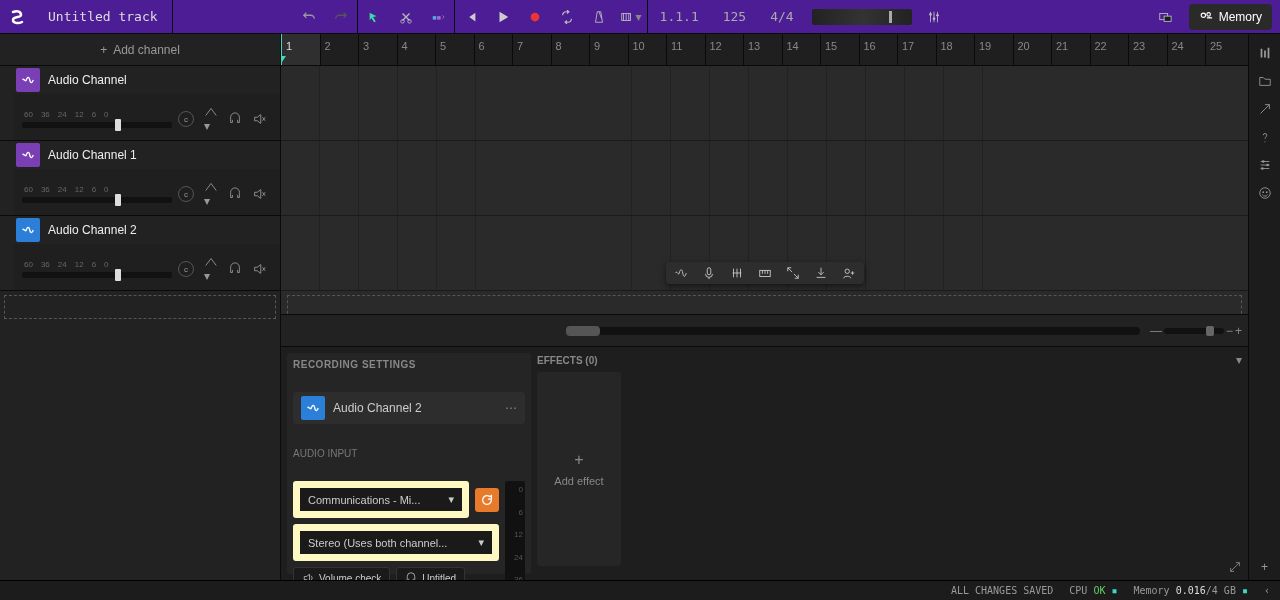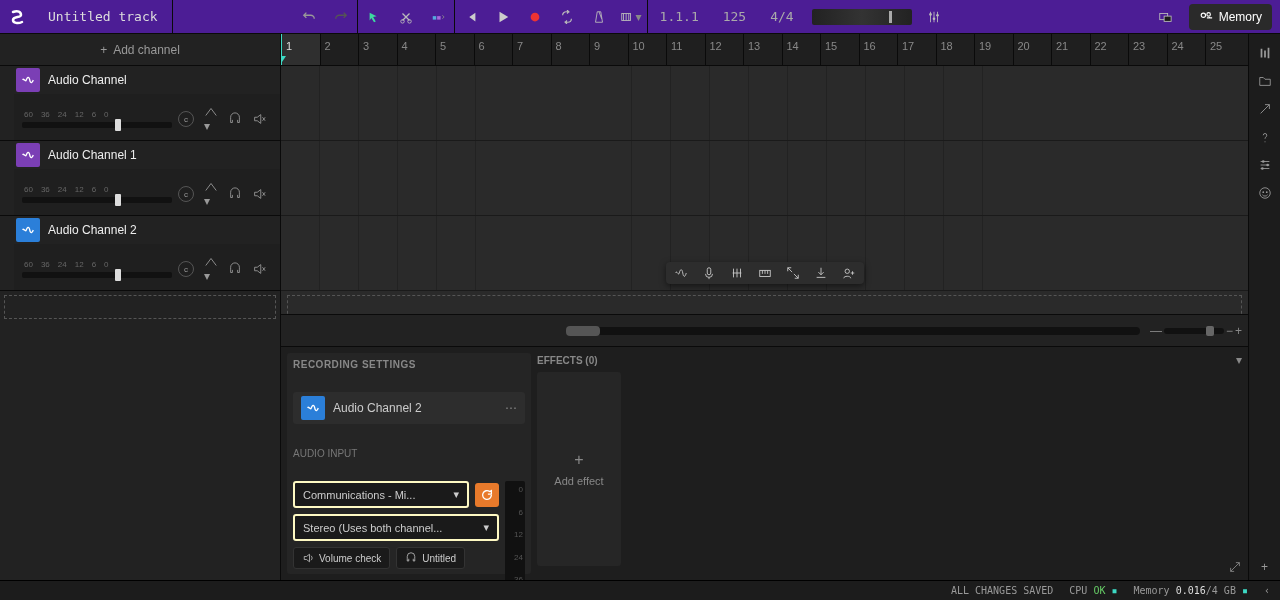--- a/index.html
+++ b/index.html
@@ -52,21 +52,21 @@
 .mini-scroll { flex: 1; height: 8px; background: #111; border-radius: 4px; margin: 0 4px; position: relative; }
 .mini-thumb { position: absolute; left: 0; width: 6%; top: -1px; bottom: -1px; background: #555; border-radius: 4px; }
 .zoom-ctrls { display: flex; gap: 2px; color: #888; padding: 0 6px; align-items: center;}
 
 .bottom-panel { height: 234px; background: #1e1e1e; display: flex; border-top: 1px solid #0a0a0a; }
 .rec-settings { width: 244px; background: #252525; margin: 6px; border-radius: 3px; padding: 6px; display: flex; flex-direction: column; gap: 22px; }
 .panel-title { font-size: 10px; color: #888; font-weight: 600; letter-spacing: 0.5px; }
 .rec-channel { display: flex; align-items: center; gap: 8px; background: #2d2d2d; padding: 4px 6px; border-radius: 3px; position: relative; }
 .rec-channel .dots { position: absolute; right: 8px; color: #888; cursor: pointer; }
 .rec-sub { font-size: 10px; color: #777; margin-top: 2px; }
-.rec-select { background: #1a1a1a; border: 2px solid #fef9c3; border-radius: 3px; padding: 5px 8px; display: flex; align-items: center; justify-content: space-between; cursor: pointer; font-size: 11px; }
+.rec-select { background: #1a1a1a; border: 7px solid #fef9c3; border-radius: 3px; padding: 5px 8px; display: flex; align-items: center; justify-content: space-between; cursor: pointer; font-size: 11px; }
 .rec-row { display: flex; gap: 6px; align-items: center; }
 .orange-btn { width: 24px; height: 24px; background: #e87a2b; border-radius: 3px; display: flex; align-items: center; justify-content: center; color: #fff; }
 .small-btn { background: #1a1a1a; border: 1px solid #333; border-radius: 3px; padding: 4px 8px; display: flex; align-items: center; gap: 5px; font-size: 10px; cursor: pointer; }
 .vu-meter { width: 20px; background: #111; border-radius: 2px; display: flex; flex-direction: column; justify-content: space-between; padding: 4px 2px; font-size: 8px; color: #555; text-align: right;}
 
 .effects-panel { margin: 6px 0 6px 0; }
 .effects-title { font-size: 10px; color: #888; font-weight: 600; padding: 2px 0 6px 0; }
 .add-effect { width: 84px; height: 194px; background: #262626; border-radius: 3px; display: flex; flex-direction: column; align-items: center; justify-content: center; color: #888; gap: 6px; cursor: pointer; font-size: 11px; }
 
 .status-bar { height: 20px; background: #1c1c1c; border-top: 1px solid #000; display: flex; align-items: center; justify-content: flex-end; gap: 16px; padding: 0 10px; font-size: 10px; color: #999; font-family: monospace; }

